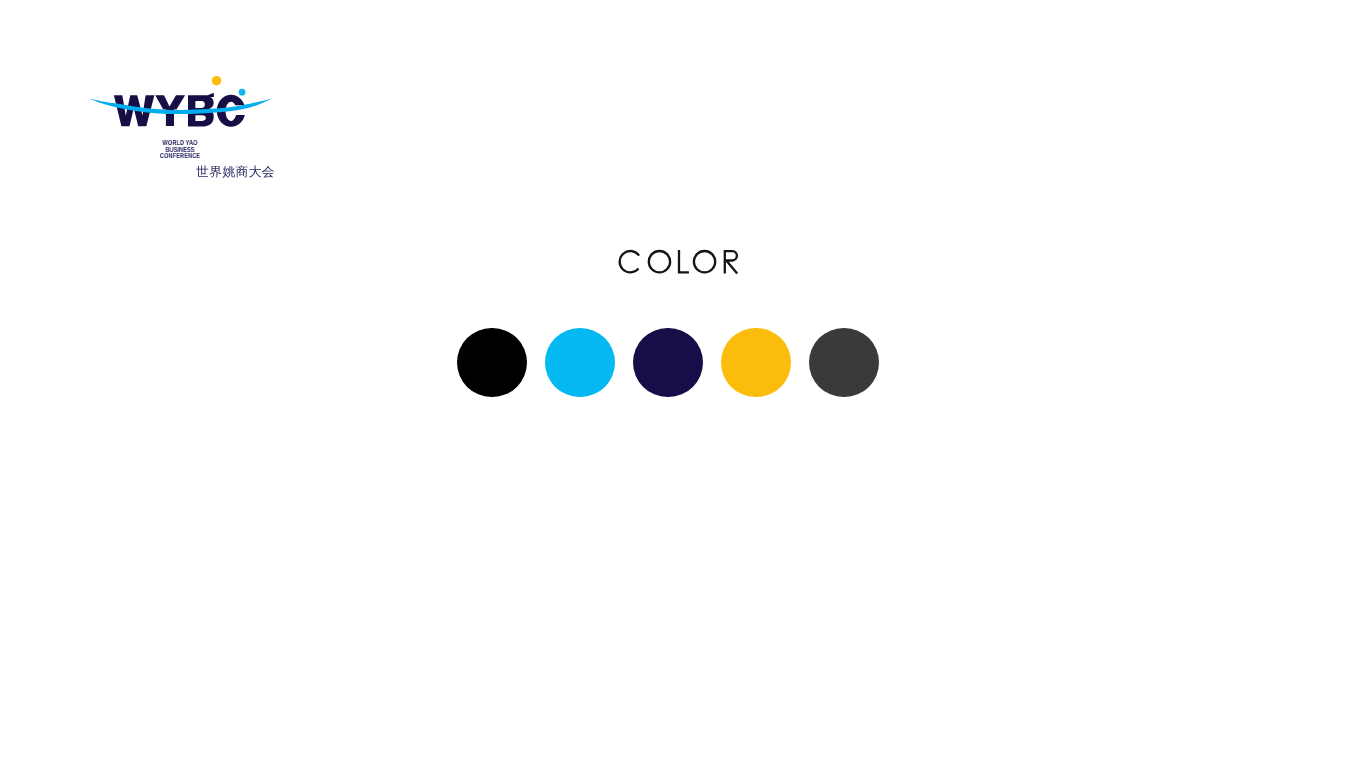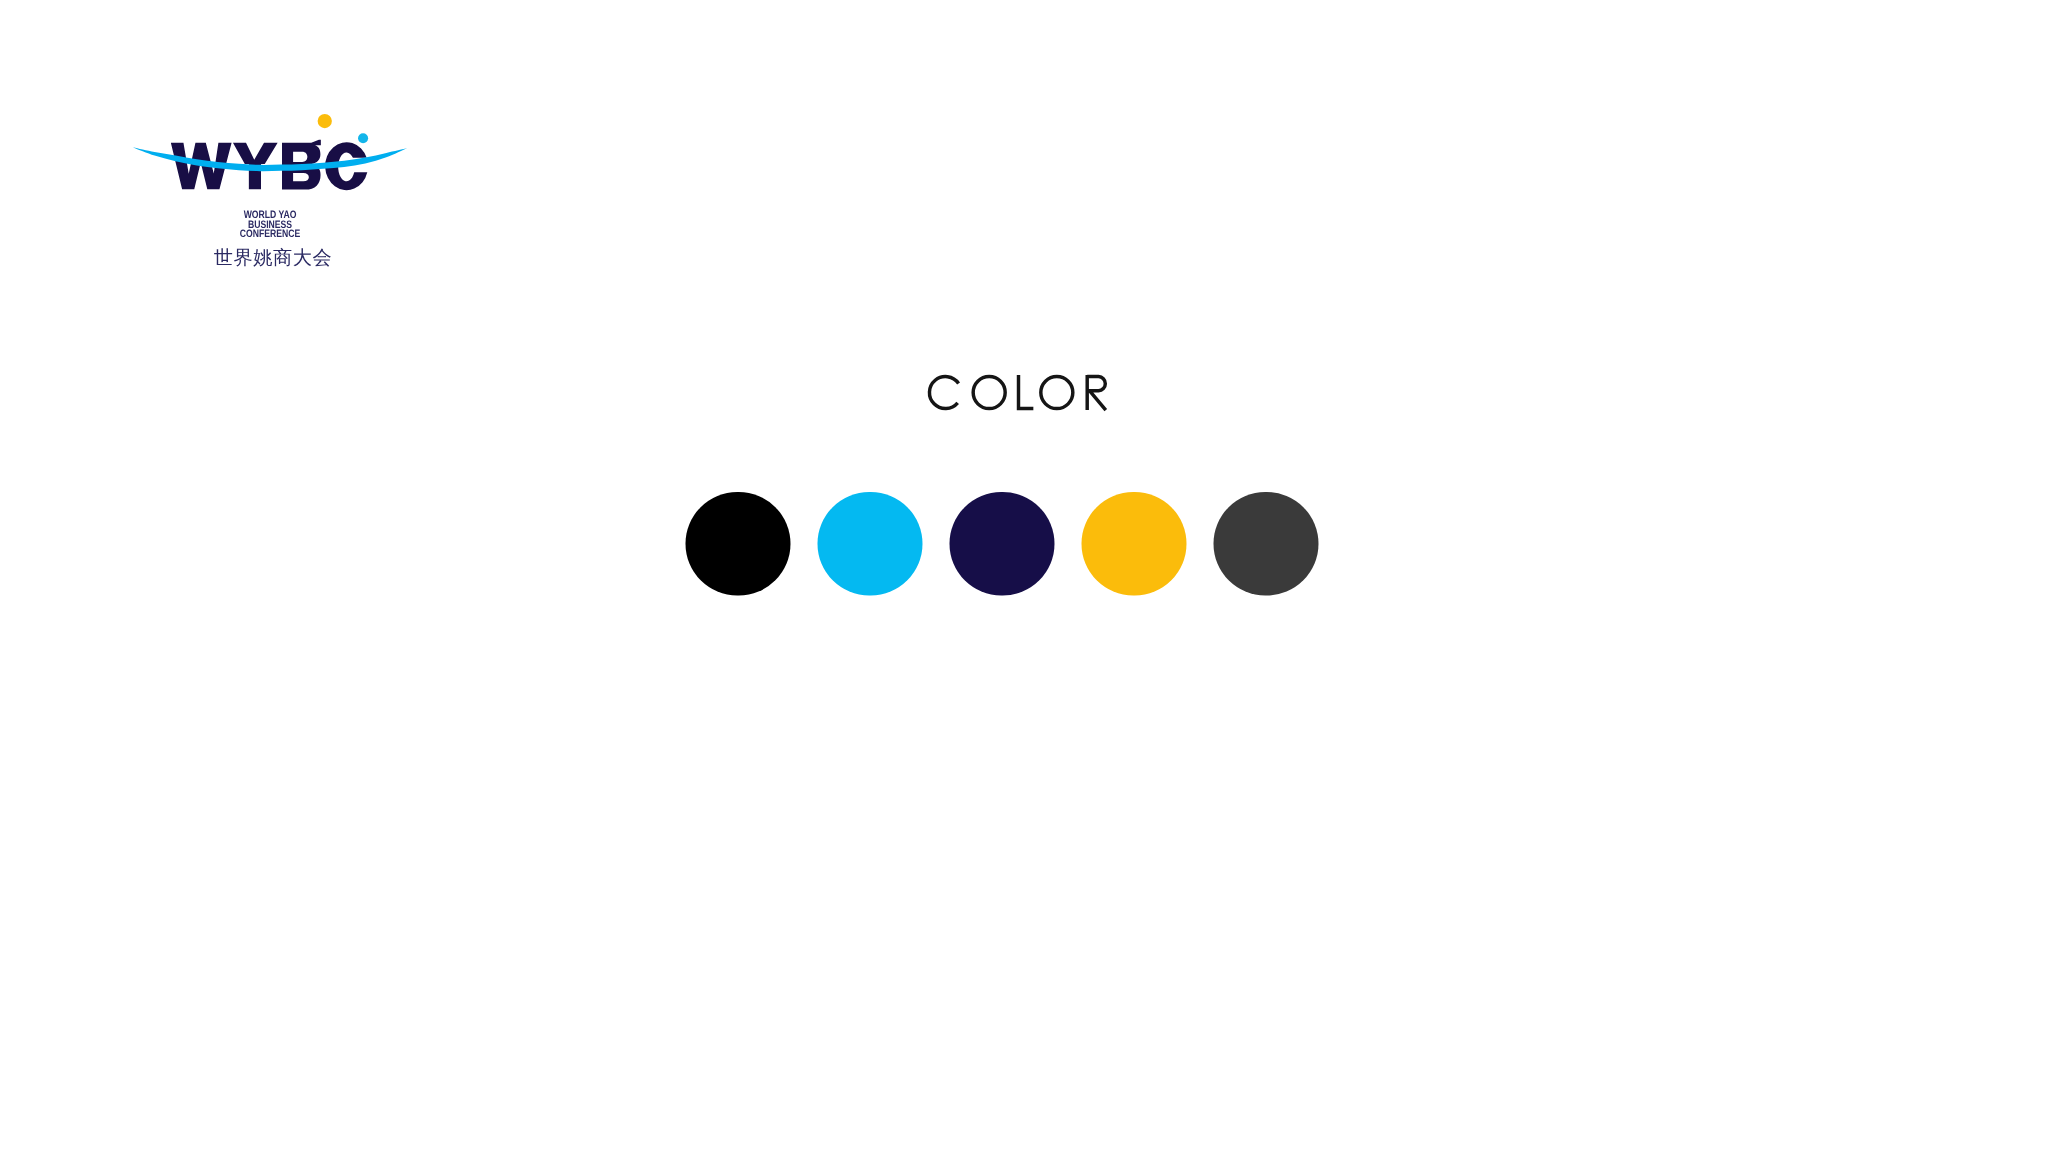--- a/index.html
+++ b/index.html
@@ -10,21 +10,21 @@
 
   
   .logo-block{position:absolute;left:0;top:0;width:1366px;height:768px;pointer-events:none;margin-left:23px;}
   .logo-svg{display:block;}
 
   .tagline{position:absolute;left:64px;top:0;width:186px;height:0;}
   .tagline > div{position:absolute;left:0;width:186px;text-align:center;
       font-family:"Liberation Sans",sans-serif;font-weight:700;font-size:7.2px;
       line-height:7.2px;letter-spacing:0px;color:#2b2a63;
       transform:scaleX(0.80);will-change:transform;}
-  .cjk{position:absolute;left:65.6px;top:165.9px;width:186px;text-align:center;
+  .cjk{position:absolute;left:65.6px;top:165.9px;width:186px;text-align:right;
       font-size:12.8px;line-height:12.8px;letter-spacing:0.35px;color:#2b2a63;
       font-weight:500;transform:translateZ(0);will-change:transform;}
 
   
   .section-title{position:absolute;left:0;top:0;width:1366px;height:768px;pointer-events:none;}
   .section-title svg{display:block;}
 
   
   .swatch-row{position:absolute;left:457px;top:327.6px;width:421.5px;height:69.6px;}
   .swatch{position:absolute;top:0;width:69.6px;height:69.6px;border-radius:50%;}

